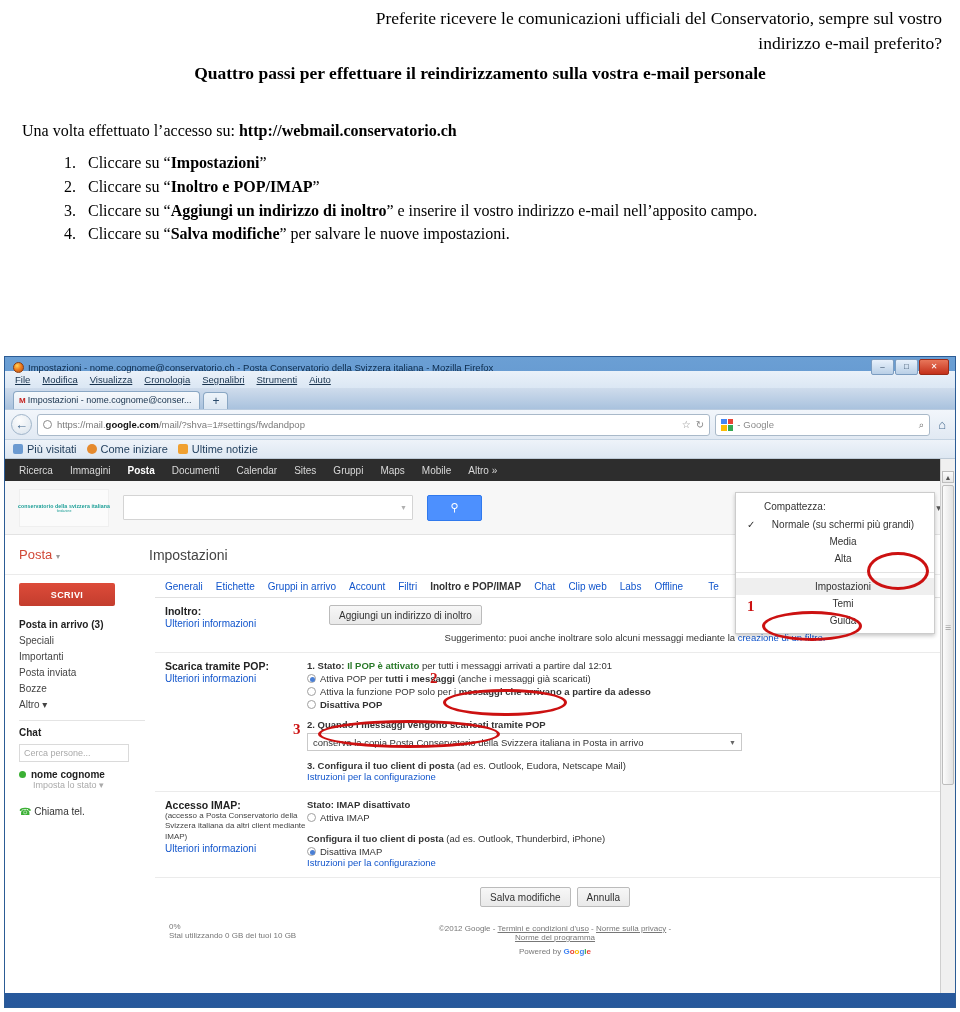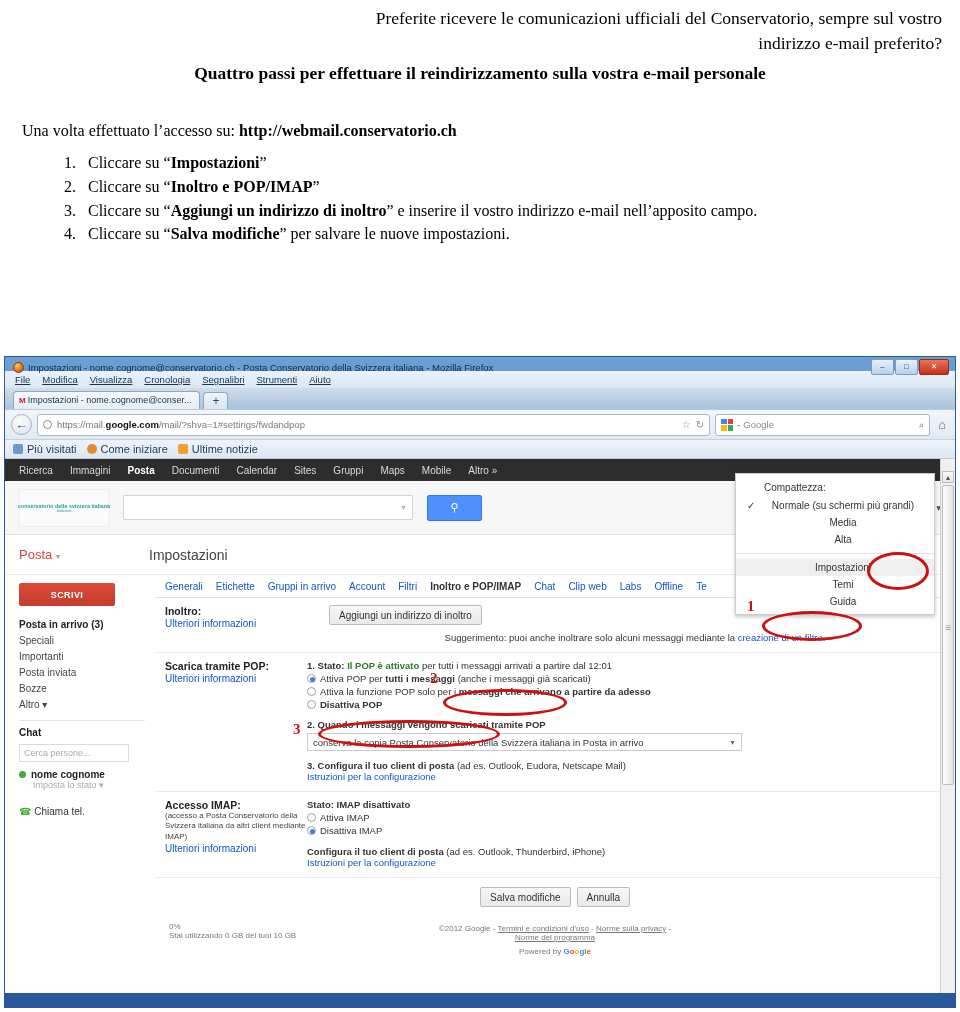--- a/index.html
+++ b/index.html
@@ -221,21 +221,21 @@
   .side .stat { color:#aaa; padding-left:14px; font-size:9px; }
   .side .tel { color:#333; margin-top:16px; }
 
   .main { flex:1; padding-top:6px; position:relative; }
   .tabs {
     font-size:10px; color:#15c; display:flex; gap:13px; align-items:flex-end;
     border-bottom:1px solid #e0e0e0; padding:0 0 5px 10px; white-space:nowrap;
     overflow:hidden;
   }
   .tabs .cur { color:#333; font-weight:bold; }
-  .tabs .cut { overflow:hidden; }
+  .tabs .cut { overflow:hidden;margin-left:12px; }
 
   .row { display:flex; border-bottom:1px solid #ebebeb; padding:7px 0 9px 0; }
   .lbl { width:152px; padding-left:10px; font-size:10px; }
   .lbl b { color:#222; font-size:10.5px; }
   .lbl .sm { font-size:8px; color:#444; line-height:1.3; }
   .lbl a { color:#15c; text-decoration:none; display:block; margin-top:1px;}
   .val { flex:1; font-size:10px; color:#333; padding-right:14px; }
   .val a { color:#15c; text-decoration:none; }
   .btn {
     display:inline-flex;align-items:center;justify-content:center;
@@ -262,21 +262,21 @@
   .powered { margin-top:5px; font-size:8px; color:#777;}
   .gword span:nth-child(1){color:#4285f4;font-weight:bold;}
   .gword span:nth-child(2){color:#ea4335;font-weight:bold;}
   .gword span:nth-child(3){color:#fbbc05;font-weight:bold;}
   .gword span:nth-child(4){color:#4285f4;font-weight:bold;}
   .gword span:nth-child(5){color:#34a853;font-weight:bold;}
   .gword span:nth-child(6){color:#ea4335;font-weight:bold;}
 
   
   .dropdown {
-    position:absolute; right:20px; top:14px; width:200px;
+    position:absolute; right:20px; top:33px; width:200px;
     background:#fff; border:1px solid #ccc; box-shadow:0 2px 4px rgba(0,0,0,.22);
     font-size:10px; color:#333; padding:6px 0 4px 0; z-index:30;
   }
   .dropdown .hd { padding:2px 12px 4px 28px; color:#333;}
   .dropdown .mi { padding:3px 12px 3px 28px; position:relative;text-align:center;}
   .dropdown .mi.chk::before{content:"\2713"; position:absolute; left:11px; top:3px; color:#333;}
   .dropdown .mi.hl { background:#efefef; }
   .dropdown hr { border:none;border-top:1px solid #e2e2e2;margin:5px 0;}
 
   
@@ -499,22 +499,22 @@
 
         <div class="row">
           <div class="lbl">
             <b>Accesso IMAP:</b>
             <div class="sm">(accesso a Posta Conservatorio della Svizzera italiana da altri client mediante IMAP)</div>
             <a href="#">Ulteriori informazioni</a>
           </div>
           <div class="val">
             <div style="font-size:9.5px;"><b>Stato: </b><b>IMAP disattivato</b></div>
             <div style="font-size:9.5px;margin-top:2px;"><span class="radio"></span><span>Attiva IMAP</span></div>
+            <div style="font-size:9.5px;margin-top:10px;"><b>Configura il tuo client di posta</b><span> (ad es. Outlook, Thunderbird, iPhone)</span></div>
             <div style="font-size:9.5px;margin-top:2px;"><span class="radio on"></span><span>Disattiva IMAP</span></div>
-            <div style="font-size:9.5px;margin-top:10px;"><b>Configura il tuo client di posta</b><span> (ad es. Outlook, Thunderbird, iPhone)</span></div>
             <div style="font-size:9.5px;"><a href="#">Istruzioni per la configurazione</a></div>
           </div>
         </div>
 
         <div class="saverow">
           <span class="btn">Salva modifiche</span>
           <span class="btn">Annulla</span>
         </div>
 
         <div class="gfoot">

